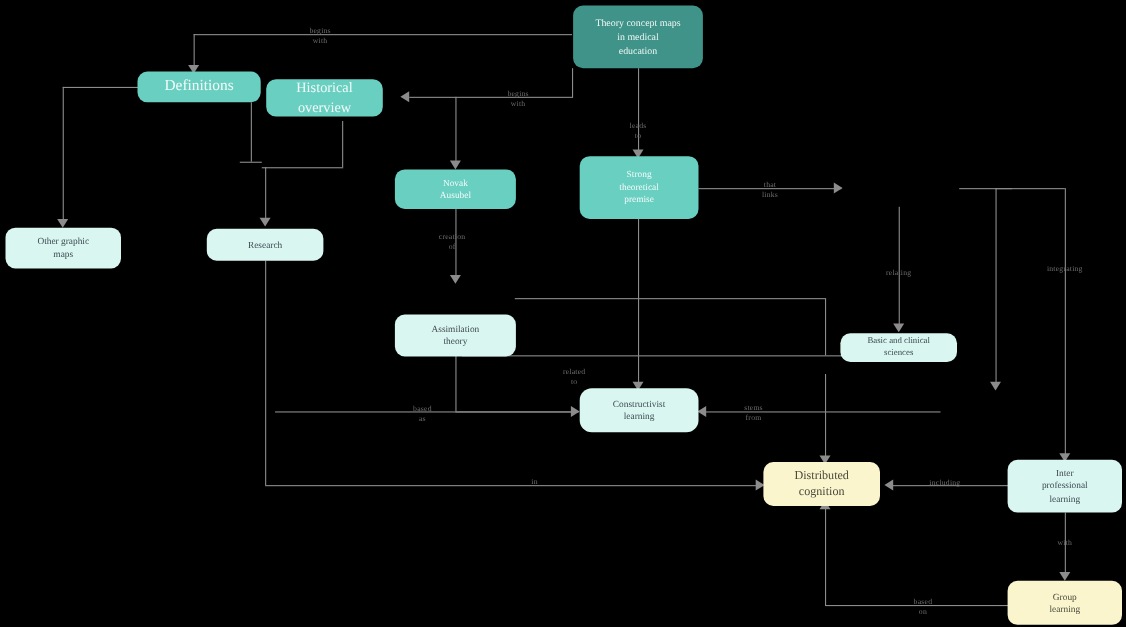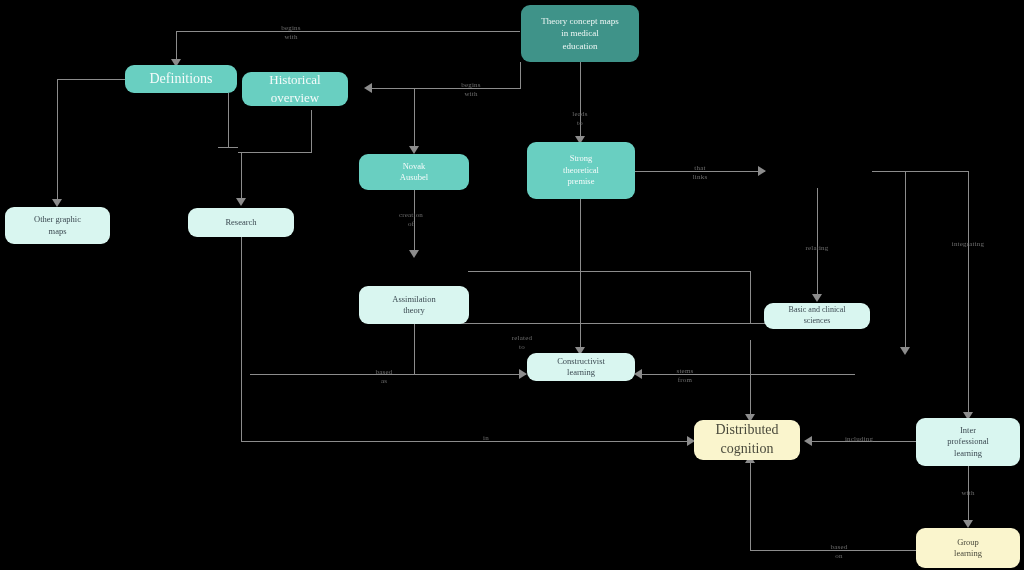--- a/index.html
+++ b/index.html
@@ -216,27 +216,27 @@
     <span class="label">Assimilation
 theory</span>
   </div>
 
 
   <div class="node n-pale" style="left:764px; top:303px; width:106px; height:26px; font-size:8px;">
     <span class="label">Basic and  clinical
 sciences</span>
   </div>
 
-  <div class="node n-pale" style="left:527px; top:353px; width:108px; height:28px; font-size:8.5px;">
+  <div class="node n-pale" style="left:527px; top:353px; width:108px; height:40px; font-size:8.5px;border-radius:11px;">
     <span class="label">Constructivist
 learning</span>
   </div>
 
 
-  <div class="node n-yellow" style="left:694px; top:420px; width:106px; height:40px; font-size:14px;">
+  <div class="node n-yellow" style="left:694px; top:420px; width:106px; height:40px; font-size:11px;">
     <span class="label">Distributed
 cognition</span>
   </div>
 
   <div class="node n-pale" style="left:916px; top:418px; width:104px; height:48px; font-size:8.5px;">
     <span class="label">Inter
 professional
 learning</span>
   </div>
 

